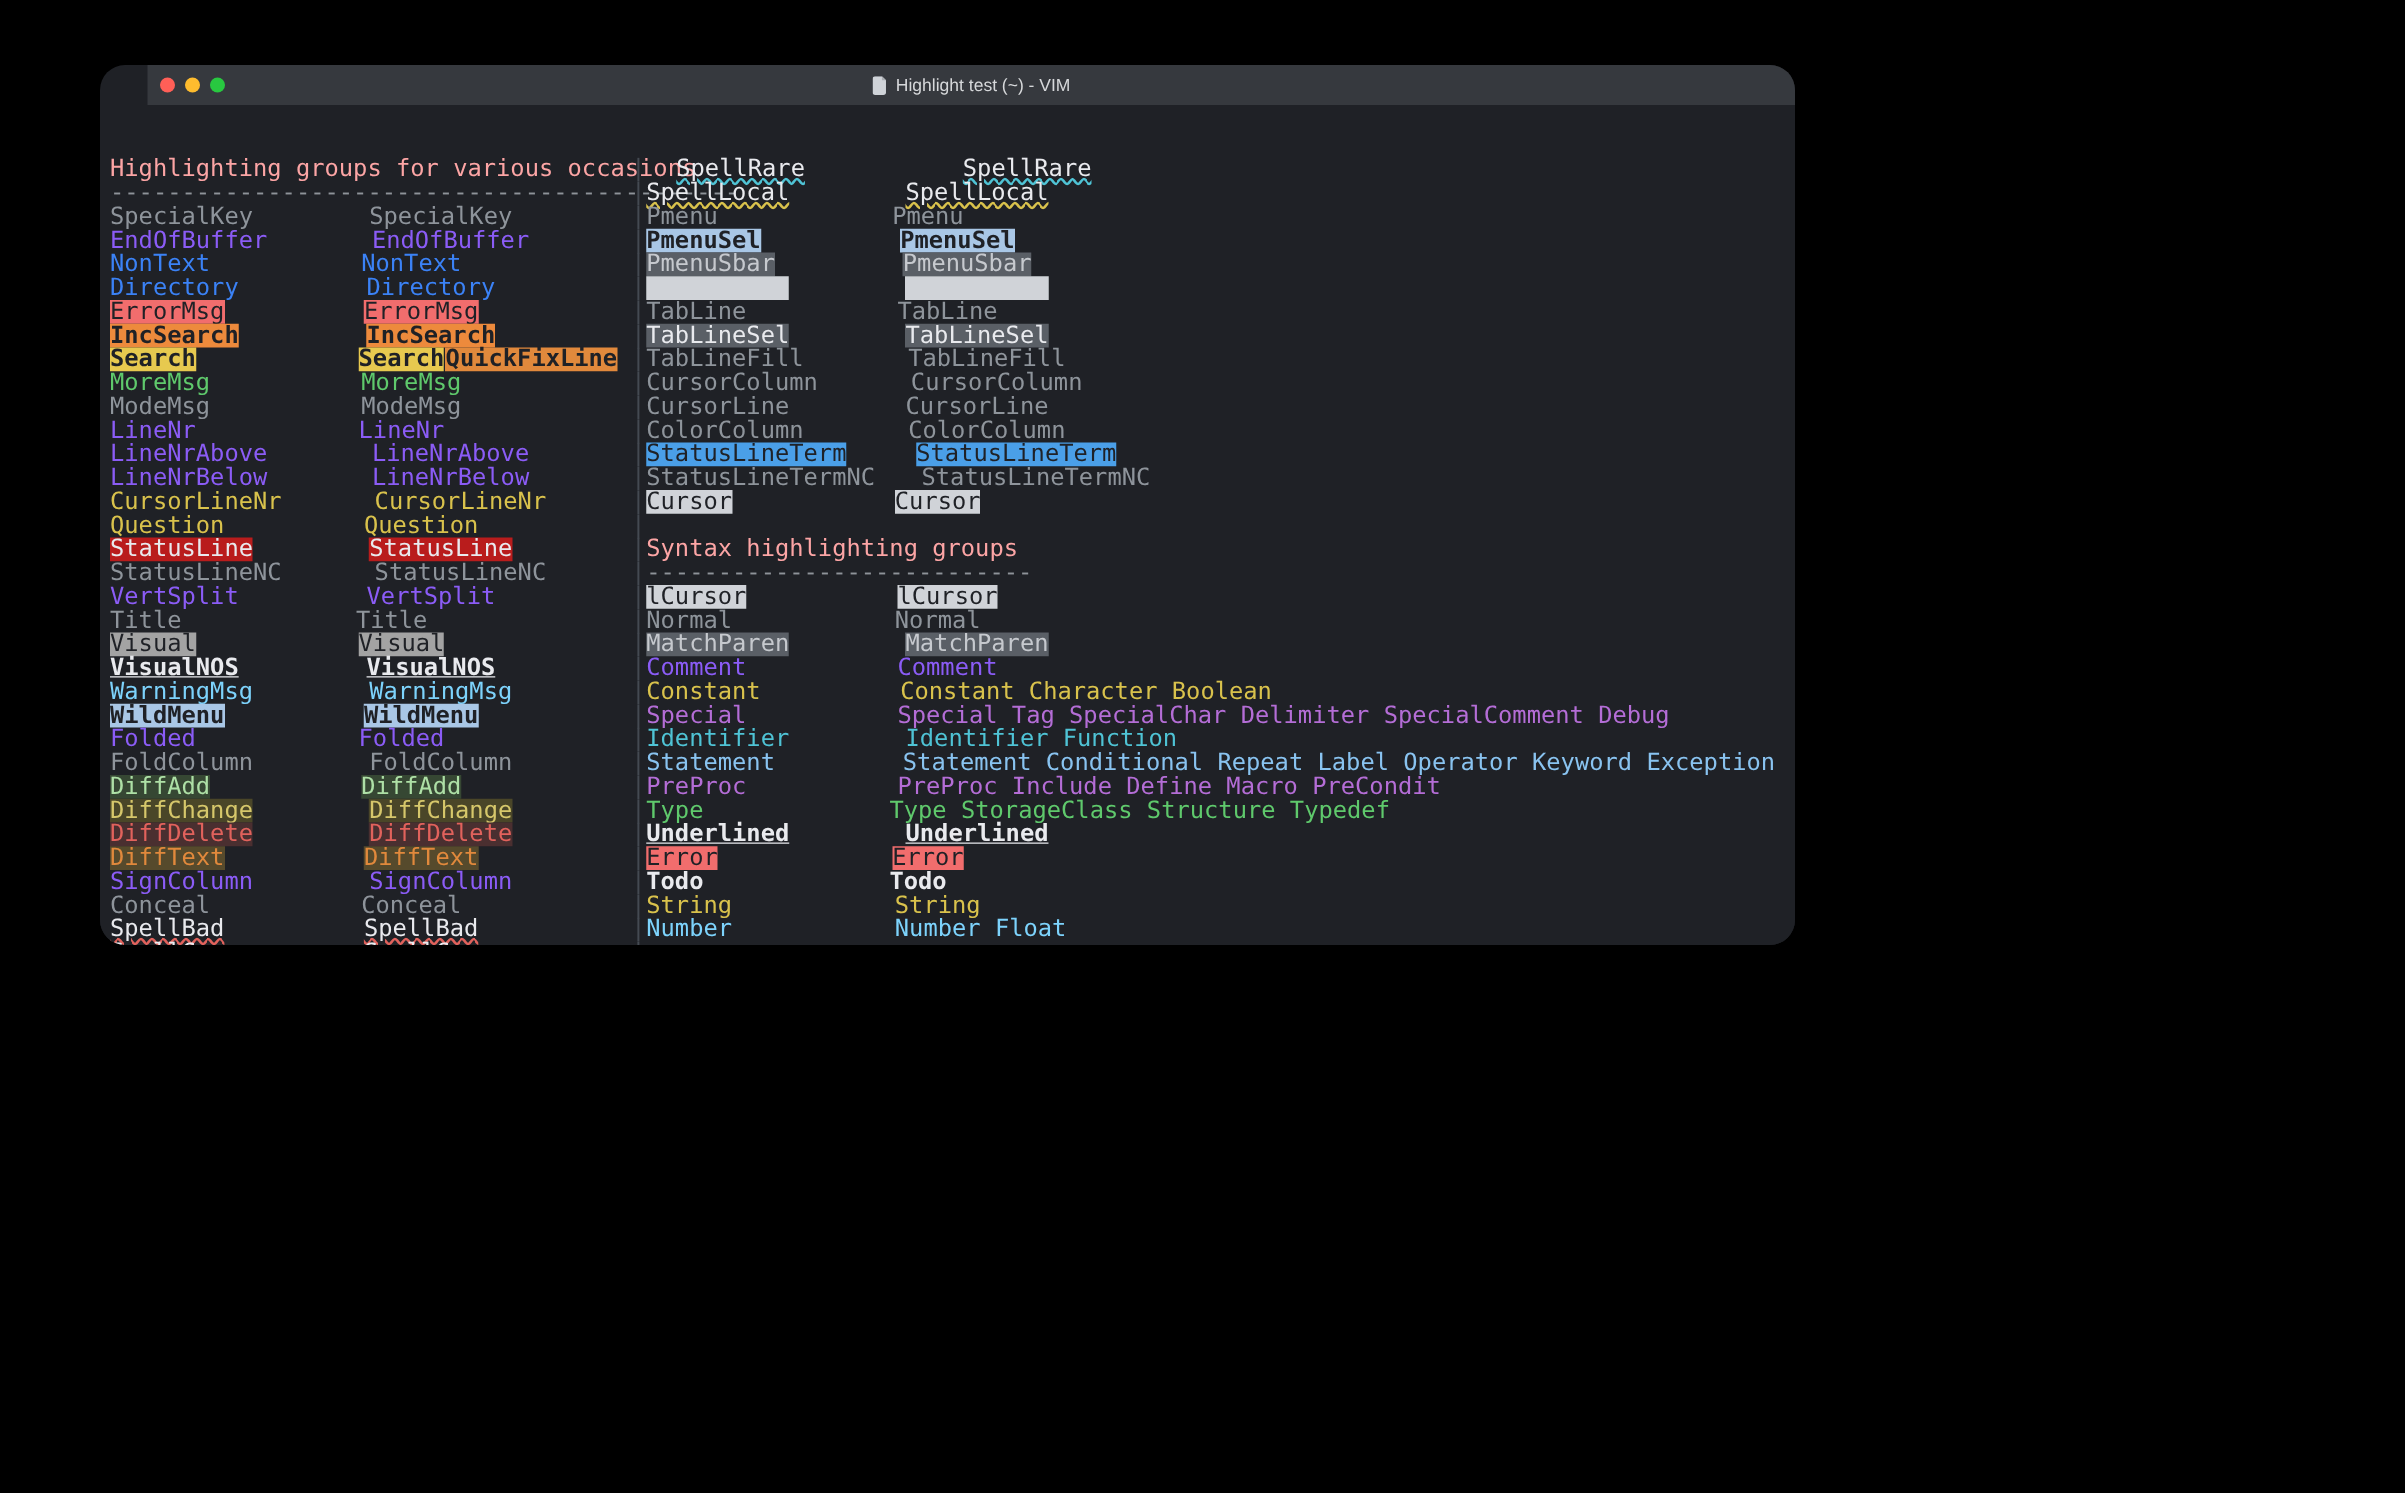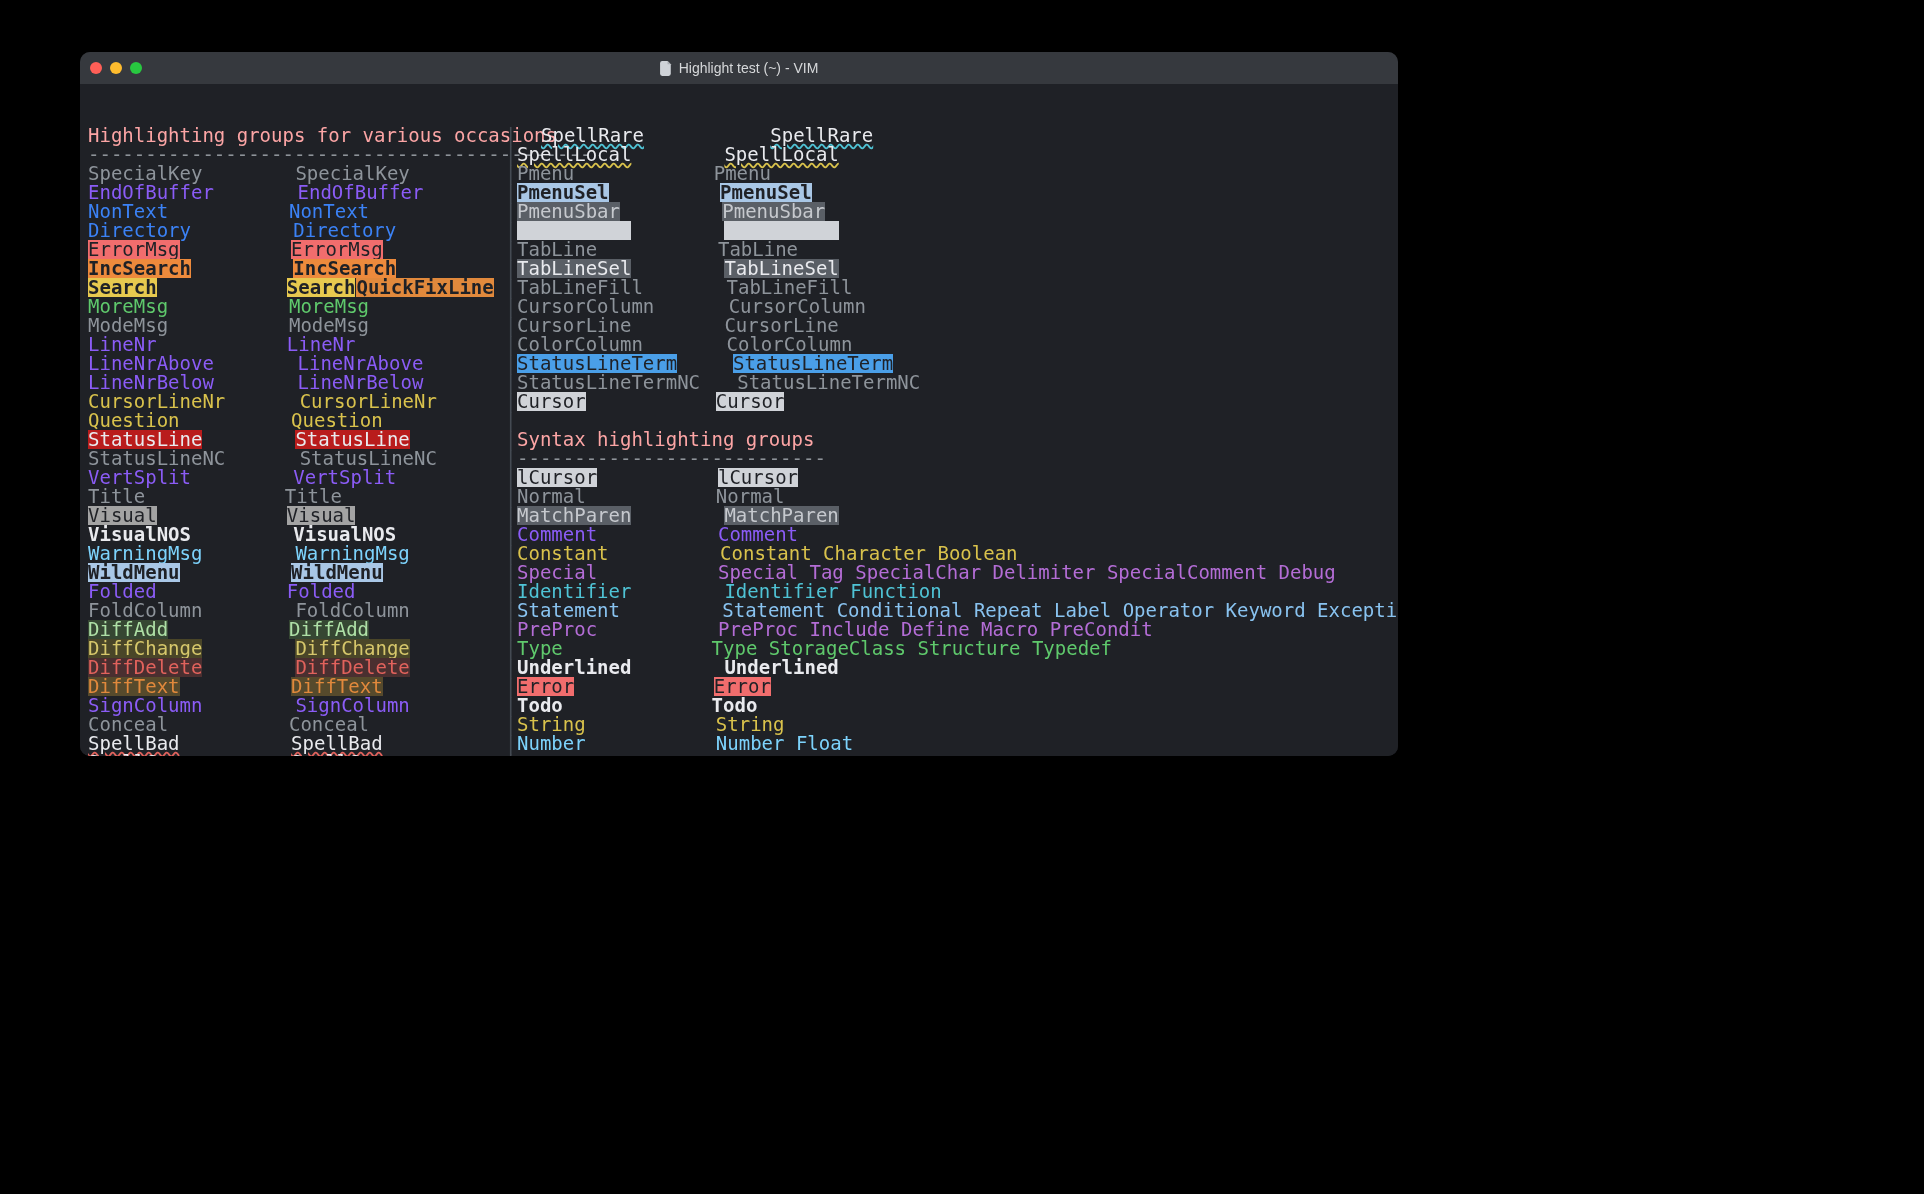--- a/index.html
+++ b/index.html
@@ -13,23 +13,24 @@
     line-height: 19px;
     -webkit-font-smoothing: antialiased;
   }
   .window {
     position: absolute;
     left: 80px;
     top: 52px;
     width: 1318px;
     height: 704px;
     background: #1f2126;
-    border-radius: 10px;
+    border-radius: 20px;
     box-shadow: 0 40px 80px rgba(0,0,0,0.8);
     overflow: hidden;
+    padding-left: 38px;
   }
   .titlebar {
     height: 32px;
     background: #36393e;
     display: flex;
     align-items: center;
     position: relative;
   }
   .traffic {
     display: flex;
@@ -95,21 +96,21 @@
   .s-fg-blue  { color:#3b82f6; }
   .s-fg-cyan  { color:#4fc3d5; }
   .s-fg-lightblue { color:#89c3f0; }
   .s-fg-green { color:#5fc96c; }
   .s-fg-yellow{ color:#d9c24c; }
   .s-fg-orange{ color:#7dd3fc; }
   .s-fg-magenta{color:#b46dd6; }
   .s-fg-white { color:#e9eaee; }
   .s-fg-darkwhite { color:#c6c9ce; }
   .s-bold     { font-weight:700; }
-  .s-underline{ }
+  .s-underline{ text-decoration: underline; }
   .s-undercurl-red {
     text-decoration: underline wavy #e1625c;
   }
   .s-undercurl-blue {
     text-decoration: underline wavy #3b82f6;
   }
   .s-undercurl-cyan {
     text-decoration: underline wavy #4fc3d5;
     margin-left: 24px;
   }

